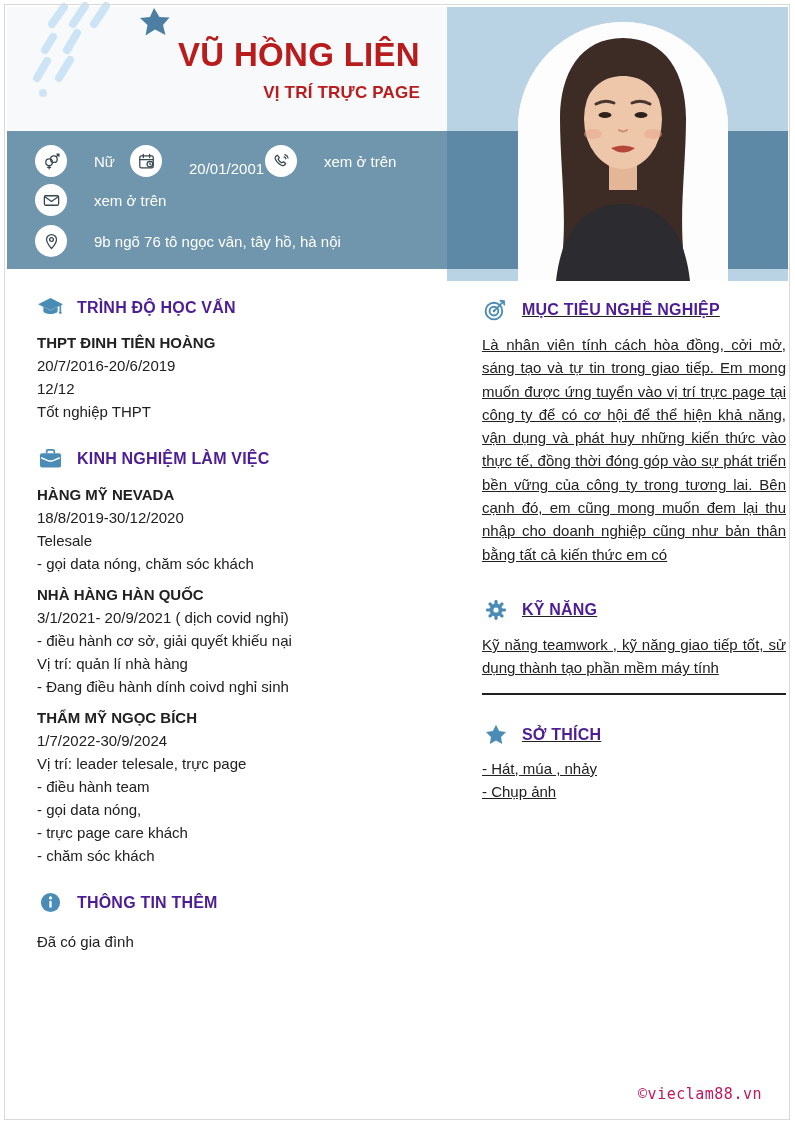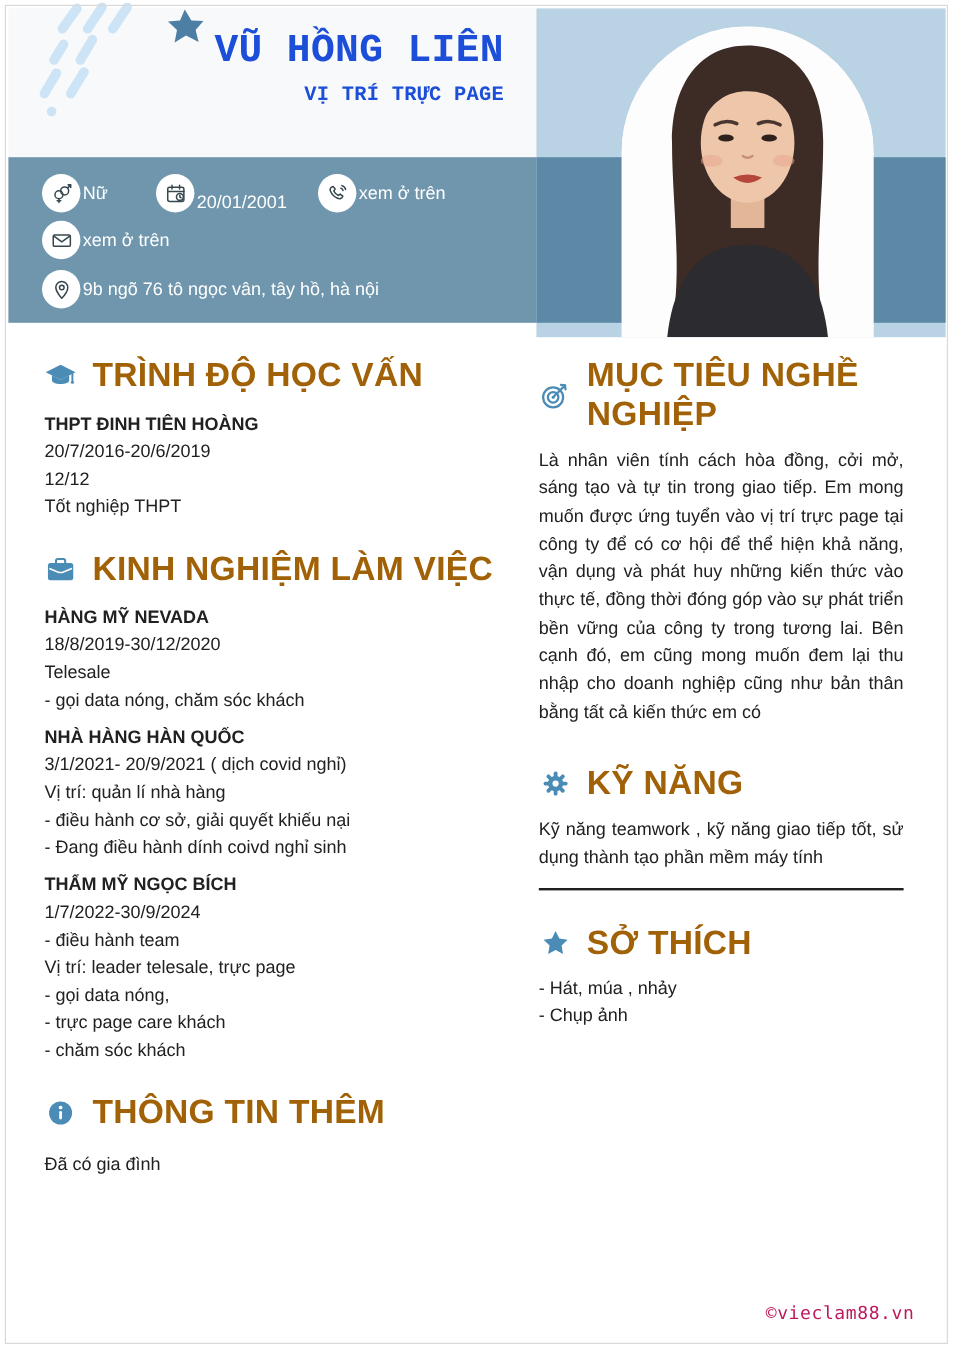--- a/index.html
+++ b/index.html
@@ -9,37 +9,37 @@
 
   
   .header-light { position:absolute; left:7px; top:7px; width:440px; height:124px; background:#f7f9fb; }
   .right-panel  { position:absolute; left:447px; top:7px; width:341px; height:274px; background:#b9d3e5; }
   .band-left    { position:absolute; left:7px; top:131px; width:440px; height:138px; background:#6f96ad; }
   .band-right   { position:absolute; left:447px; top:131px; width:341px; height:138px; background:#5e89a6; }
   .photo-arch   { position:absolute; left:518px; top:22px; width:210px; height:259px; background:#fff;
                   border-radius:105px 105px 0 0; overflow:hidden; }
   .deco { position:absolute; left:22px; top:2px; }
 
-  .name-block { position:absolute; left:100px; top:24px; width:320px; text-align:right; color:#1d4ed8;font-family:Liberation Mono, monospace; }
+  .name-block { position:absolute; left:100px; top:36px; width:320px; text-align:right; color:#b91c1c; }
   .name-block .name { font-size:33px; font-weight:700; letter-spacing:.3px; }
   .name-block .job  { font-size:17px; font-weight:700; margin-top:9px; letter-spacing:.2px; }
 
   
-  .info-item { position:absolute; display:flex; align-items:center; gap:2px; color:#fff; font-size:15px; }
+  .info-item { position:absolute; display:flex; align-items:center; gap:27px; color:#fff; font-size:15px; }
   .icircle { width:32px; height:32px; background:#fff; border-radius:50%; display:flex; align-items:center; justify-content:center; flex:0 0 32px; }
   .icircle svg { display:block; }
 
   
   .col { position:absolute; color:#212121; font-size:15px; }
   .col-left  { left:37px;  top:297px; width:385px; }
-  .col-right { left:449px; top:297px; width:304px; }
+  .col-right { left:482px; top:297px; width:304px;text-decoration:underline; }
 
   .sec-head { display:flex; align-items:center; gap:13px; }
   .sec-head .sico { width:27px; display:flex; justify-content:center; flex:0 0 27px; }
-  .sec-head h2 { font-size:28px; font-weight:700; color:#a16207; letter-spacing:.2px; }
+  .sec-head h2 { font-size:16px; font-weight:700; color:#4c1d95; letter-spacing:.2px; }
 
   .entry { margin-bottom:8px; }
   .entry-h { font-weight:700; line-height:23px; margin-top:7px; }
   .line { line-height:23px; }
 
   .mb13 { margin-bottom:13px; }
   .mt22 { margin-top:24px;text-align:right; }
   .mt24 { margin-top:24px; }
   .mt28 { margin-top:28px; }
   .mt32 { margin-top:32px; }
@@ -191,30 +191,30 @@
     <div class="entry">
       <div class="entry-h">HÀNG MỸ NEVADA</div>
       <div class="line">18/8/2019-30/12/2020</div>
       <div class="line">Telesale</div>
       <div class="line">- gọi data nóng, chăm sóc khách</div>
     </div>
 
     <div class="entry">
       <div class="entry-h">NHÀ HÀNG HÀN QUỐC</div>
       <div class="line">3/1/2021- 20/9/2021 ( dịch covid nghỉ)</div>
+      <div class="line">- điều hành cơ sở, giải quyết khiếu nại</div>
       <div class="line">Vị trí: quản lí nhà hàng</div>
-      <div class="line">- điều hành cơ sở, giải quyết khiếu nại</div>
       <div class="line">- Đang điều hành dính coivd nghỉ sinh</div>
     </div>
 
     <div class="entry">
       <div class="entry-h">THẨM MỸ NGỌC BÍCH</div>
       <div class="line">1/7/2022-30/9/2024</div>
+      <div class="line">Vị trí: leader telesale, trực page</div>
       <div class="line">- điều hành team</div>
-      <div class="line">Vị trí: leader telesale, trực page</div>
       <div class="line">- gọi data nóng,</div>
       <div class="line">- trực page care khách</div>
       <div class="line">- chăm sóc khách</div>
     </div>
 
     <div class="sec-head mt24 mb16">
       <span class="sico">
         <svg width="23" height="23" viewBox="0 0 24 24">
           <circle cx="12" cy="12" r="10" fill="#4a8cb5"></circle>
           <circle cx="12" cy="7.2" r="1.6" fill="#fff"></circle>

